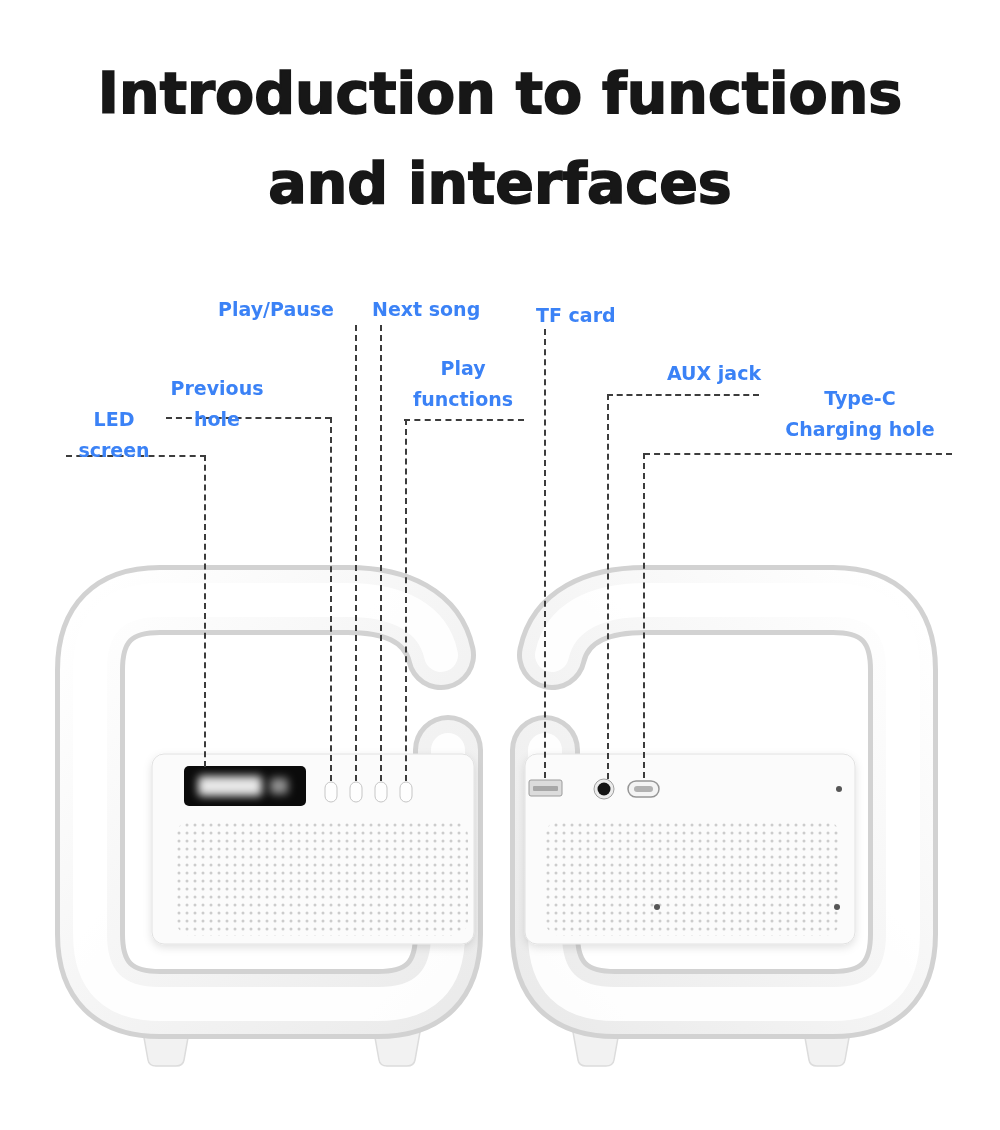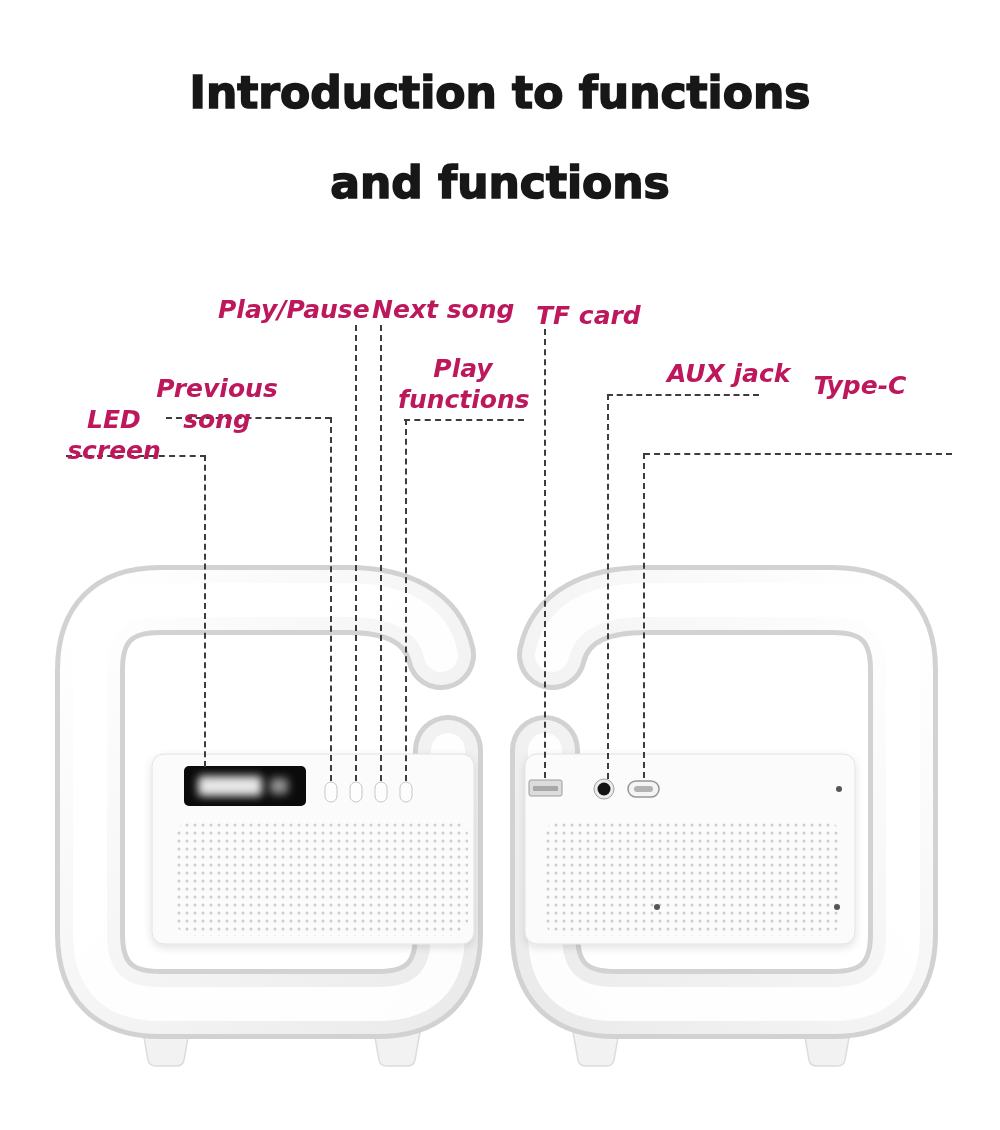--- a/index.html
+++ b/index.html
@@ -3,42 +3,42 @@
 <meta charset="utf-8">
 <style>
   html,body{margin:0;padding:0;background:#ffffff;}
   .canvas{
     position:relative;width:1000px;height:1130px;margin:0 auto;
     background:#ffffff;overflow:hidden;
     font-family:"DejaVu Sans","Liberation Sans",sans-serif;color:#141414;
   }
   .title{
     position:absolute;top:48px;left:0;width:100%;text-align:center;
-    font-size:44px;font-weight:bold;line-height:90px;color:#171717;
+    font-size:57px;font-weight:bold;line-height:90px;color:#171717;
     -webkit-text-stroke:1.6px #171717;letter-spacing:0;
   }
   .title span{display:block;}
   .lbl{
-    position:absolute;font-size:25px;font-weight:bold;line-height:31px;
-    color:#be185d;white-space:nowrap;z-index:4;font-style:italic;
+    position:absolute;font-size:19px;font-weight:bold;line-height:31px;
+    color:#3b82f6;white-space:nowrap;z-index:4;
   }
   .lbl.center{text-align:center;}
   .lbl span{display:block;}
   .hline{position:absolute;border-top:2px dashed #3c3c3c;z-index:3;}
   .vline{position:absolute;border-left:2px dashed #3c3c3c;z-index:3;}
   .dev{position:absolute;z-index:1;}
 </style>
 </head>
 <body>
 
 <div class="canvas">
 
   <h1 class="title" style="margin:0;">
     <span>Introduction to functions</span>
-    <span>and functions</span>
+    <span>and interfaces</span>
   </h1>
 
   <svg class="dev" style="left:48px;top:558px;" width="440" height="515" viewBox="0 0 440 515">
     <defs>
       <linearGradient id="tubeGrad" x1="0" y1="0" x2="1" y2="1">
         <stop offset="0" stop-color="#ffffff"></stop>
         <stop offset="1" stop-color="#ebebeb"></stop>
       </linearGradient>
       <pattern id="dots" width="8" height="8" patternUnits="userSpaceOnUse">
         <circle cx="3" cy="3" r="1.5" fill="#cccccc"></circle>
@@ -128,34 +128,35 @@
   <div class="lbl" style="left:372px;top:294px;text-align:right;">
     <span>Next song</span>
   </div>
 
   <div class="lbl" style="left:536px;top:300px;">
     <span>TF card</span>
   </div>
 
   <div class="lbl center" style="left:152px;top:353px;width:130px;margin-top:20px;">
     <span>Previous</span>
-    <span>song</span>
+    <span>hole</span>
   </div>
 
   <div class="lbl center" style="left:398px;top:353px;width:130px;">
     <span>Play</span>
     <span>functions</span>
   </div>
 
   <div class="lbl" style="left:645px;top:358px;margin-left:22px;">
     <span>AUX jack</span>
   </div>
 
   <div class="lbl center" style="left:64px;top:404px;width:100px;">
     <span>LED</span>
     <span>screen</span>
   </div>
 
-  <div class="lbl center" style="left:755px;top:370px;width:210px;">
+  <div class="lbl center" style="left:755px;top:383px;width:210px;">
     <span>Type-C</span>
+    <span>Charging hole</span>
   </div>
 
 </div>
 
 </body></html>

